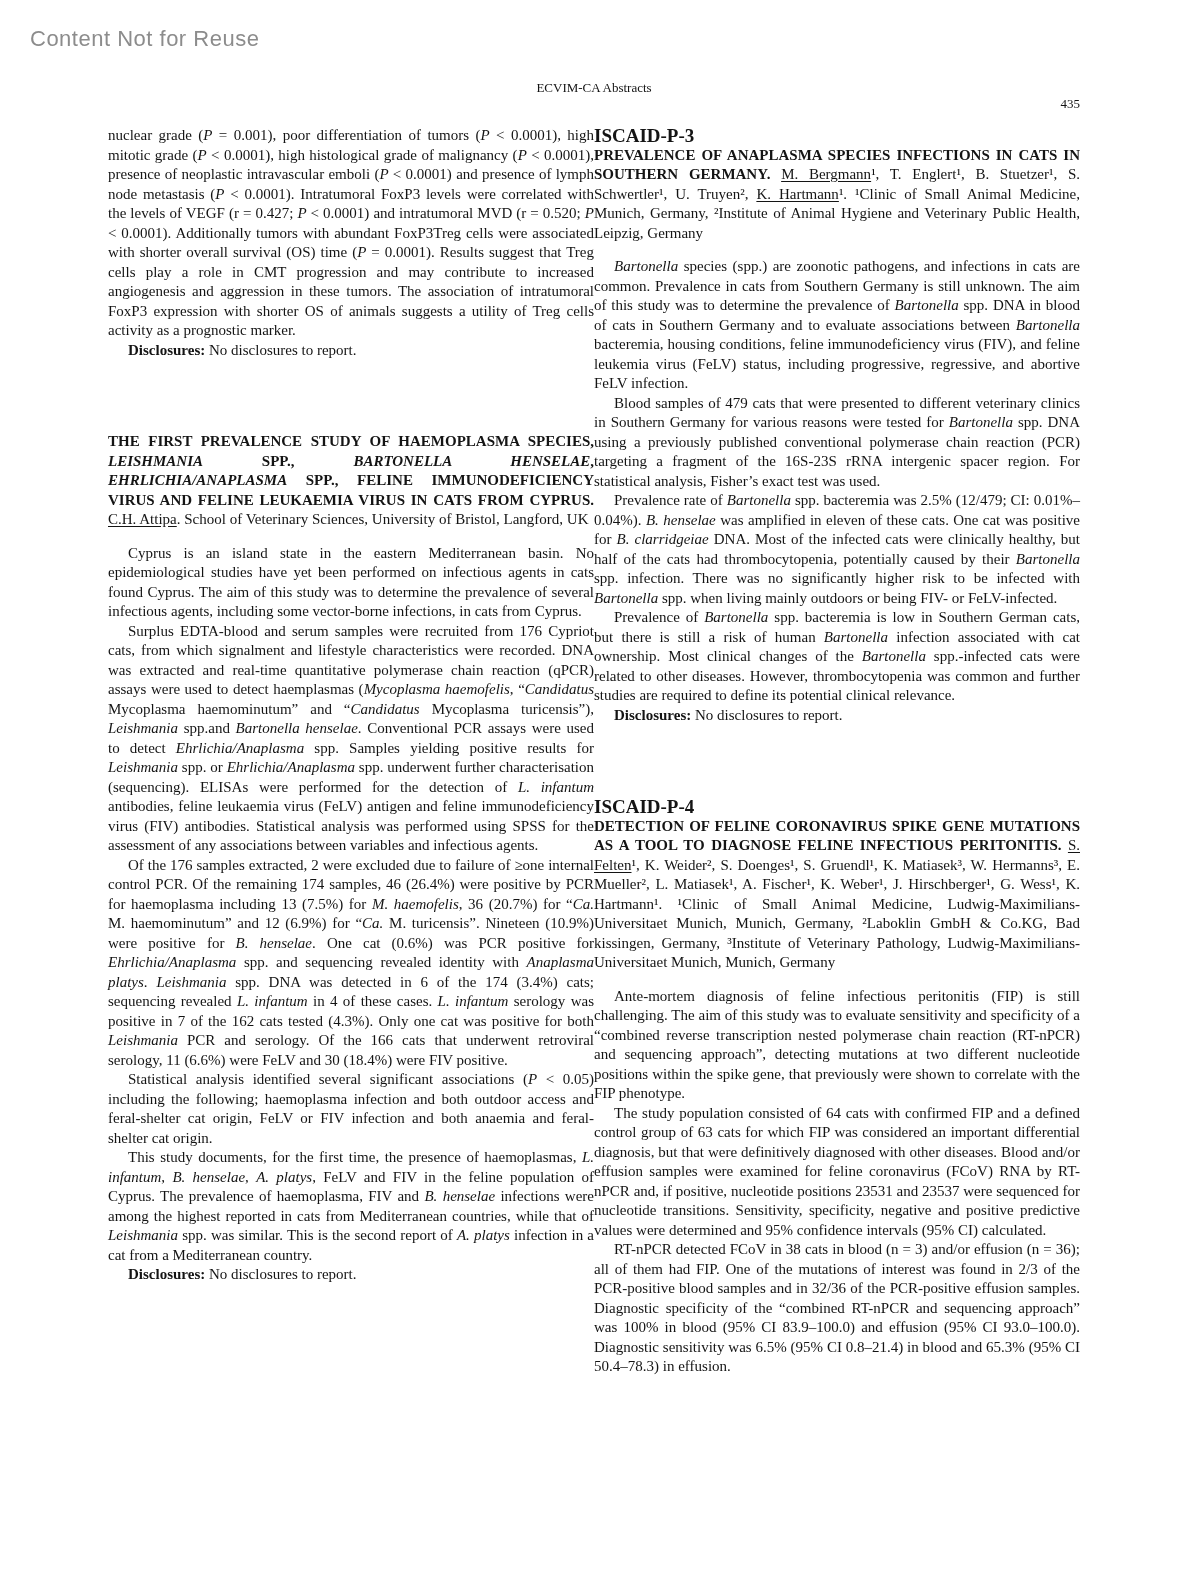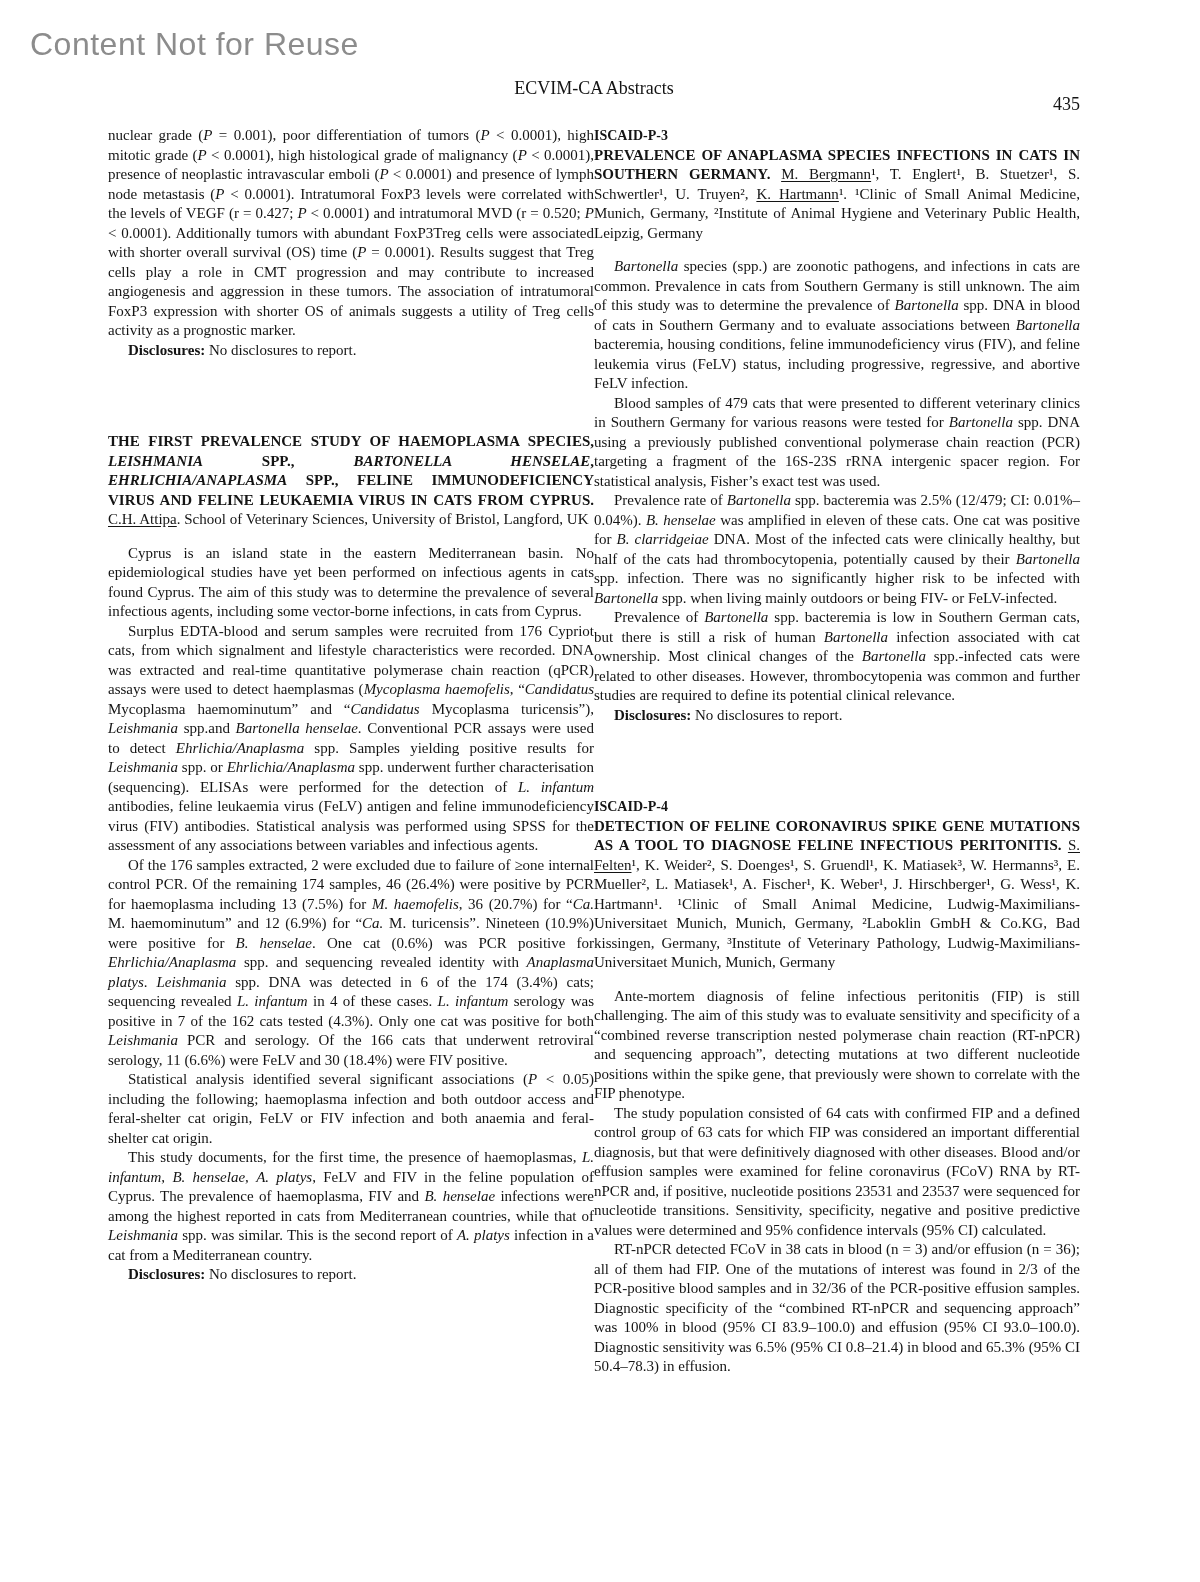--- a/index.html
+++ b/index.html
@@ -12,29 +12,29 @@
     padding: 78px 120px 40px 108px;
     font-family: "Liberation Serif", "DejaVu Serif", serif;
     color: #141414;
     overflow: hidden;
   }
   .watermark {
     position: absolute;
     top: 26px;
     left: 30px;
     font-family: "Liberation Sans", "DejaVu Sans", sans-serif;
-    font-size: 32px;
+    font-size: 22px;
     color: #8c8c8c;
     letter-spacing: 0.5px;
   }
   .page-header {
     position: relative;
     height: 20px;
     margin-bottom: 28px;
-    font-size: 18px;
+    font-size: 13px;
     line-height: 20px;
   }
   .header-title {
     position: absolute;
     left: 50%;
     transform: translateX(-50%);
     white-space: nowrap;
   }
   .page-number {
     position: absolute;
@@ -42,21 +42,21 @@
     top: 16px;
   }
   .columns {
     display: flex;
     align-items: flex-start;
   }
   .col { flex: 1 1 0; min-width: 0; }
   .abstract + .abstract { margin-top: 72px; }
   .abstract-id {
     font-weight: bold;
-    font-size: 14px;
+    font-size: 19px;
     line-height: 19.5px;
   }
   .abstract-heading {
     font-size: 15px;
     line-height: 19.5px;
     text-align: justify;
     margin: 0 0 14px 0;
   }
   .par {
     margin: 0;

